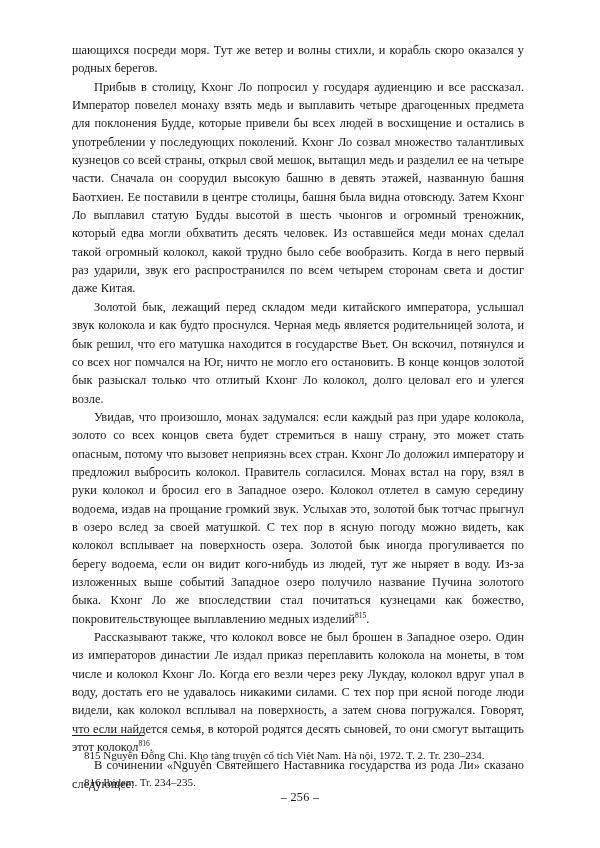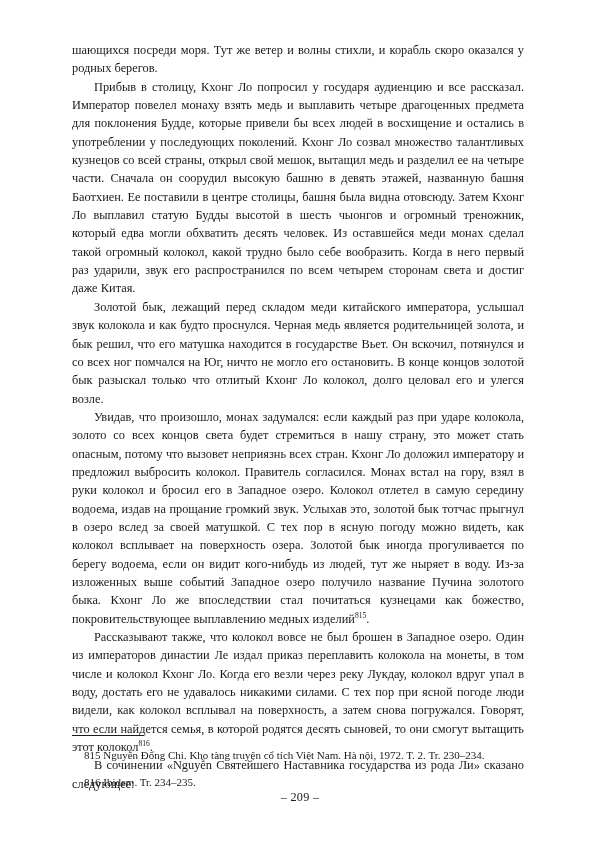--- a/index.html
+++ b/index.html
@@ -113,15 +113,15 @@
     <p class="para indent">В сочинении «Nguyễn Святейшего Наставника государства из рода Ли» сказано следующее:</p>
 
   </div>
 
   <div class="footnote-zone">
     <hr class="fn-rule">
     <p class="fn-line"><span class="fn-num">815</span> <span class="it">Nguyễn Đổng Chi</span><span>. Kho tàng truyện cổ tích Việt Nam. Hà nội, 1972. T. 2. Tr. 230–234.</span></p>
     <p class="fn-line"><span class="fn-num">816</span> <span>Ibidem. Tr. 234–235.</span></p>
   </div>
 
-  <div class="pagenum">– 209 –</div>
+  <div class="pagenum">– 256 –</div>
 
 </div>
 
 </body></html>

